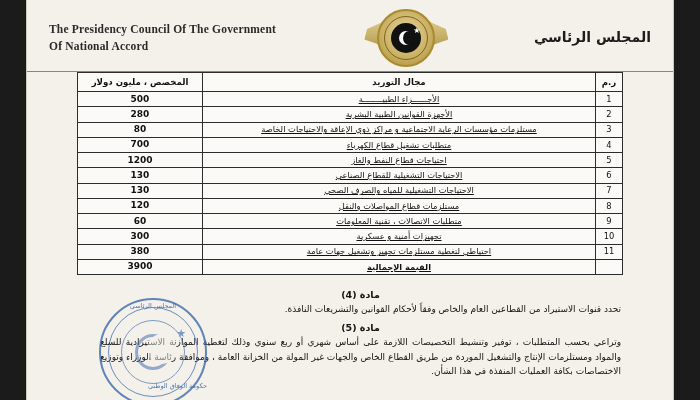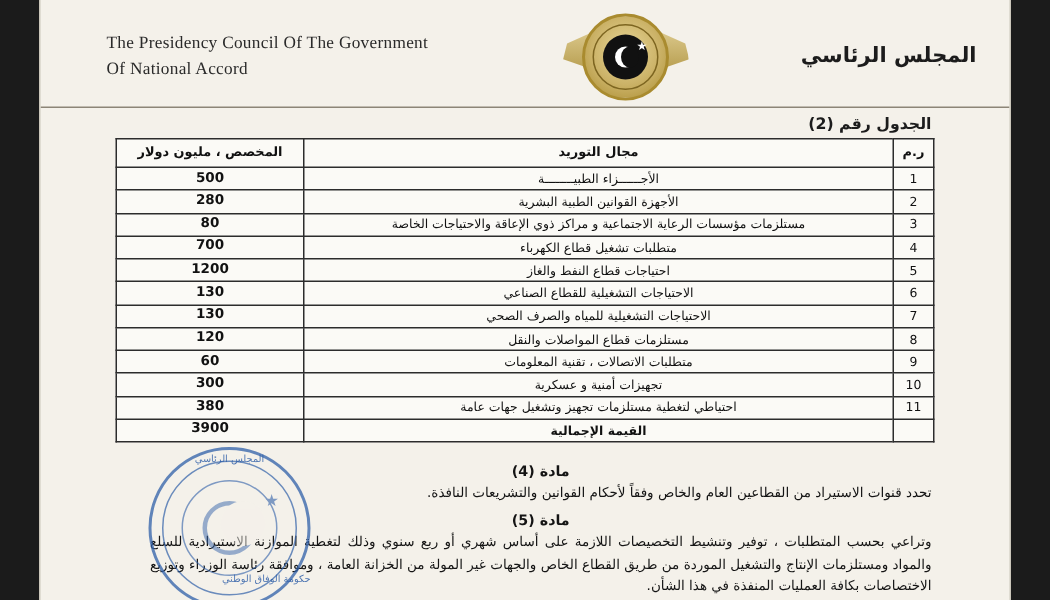--- a/index.html
+++ b/index.html
@@ -20,24 +20,23 @@
     position:relative;
     height:72px;
     border-bottom:1.5px solid #8c8577;
     display:flex;align-items:center;justify-content:space-between;
     padding:4px 22px 0 22px;
     box-sizing:border-box;
   }
   .hdr-en{
     font-family:"Liberation Serif", serif;
     font-size:11.5px;line-height:1.45;
-    color:#2a2a2a;font-weight:normal;
+    color:#2a2a2a;font-weight:bold;
     letter-spacing:.2px;
     max-width:230px;
-    margin-left:22px;
   }
   .hdr-ar{
     font-family:"DejaVu Sans", sans-serif;
     font-size:14px;line-height:1.5;
     color:#1c1c1c;font-weight:bold;
     text-align:right;direction:rtl;
     max-width:230px;
   }
   
   .emblem{
@@ -91,21 +90,21 @@
   th,td{
     border:1px solid #2c2c2c;
     font-size:8.3px;
     color:#111;
     text-align:center;
     padding:1.5px 2px;
     line-height:1.25;
   }
   th{font-weight:bold;font-size:8.6px;height:15px;margin-top:24px;}
   td.num{width:22px;}
-  td.scope{text-align:center;}
+  td.scope{text-align:center;text-decoration:underline;}
   td.amount{width:120px;font-weight:bold;font-size:9px;}
   th.c-num{width:22px;}
   th.c-amount{width:120px;}
   tr.total td{font-weight:bold;}
   
   .articles{
     direction:rtl;text-align:right;
     padding:8px 52px 0 73px;
     color:#141414;
   }
@@ -167,21 +166,20 @@
         <div class="crescent"></div>
         <span class="star">★</span>
       </div>
     </div>
 
     <div class="hdr-ar">
       <div>المجلس الرئاسي</div>
     </div>
   </div>
 
-  <div class="table-title">الجدول رقم (2)</div>
 
   <div class="tbl-wrap">
     <table>
       <thead>
         <tr>
           <th class="c-num">ر.م</th>
           <th>مجال التوريد</th>
           <th class="c-amount">المخصص ، مليون دولار</th>
         </tr>
       </thead>

